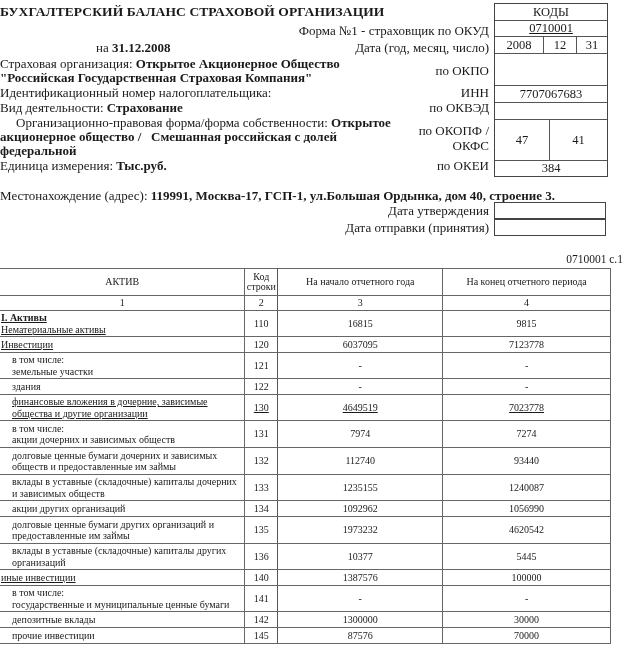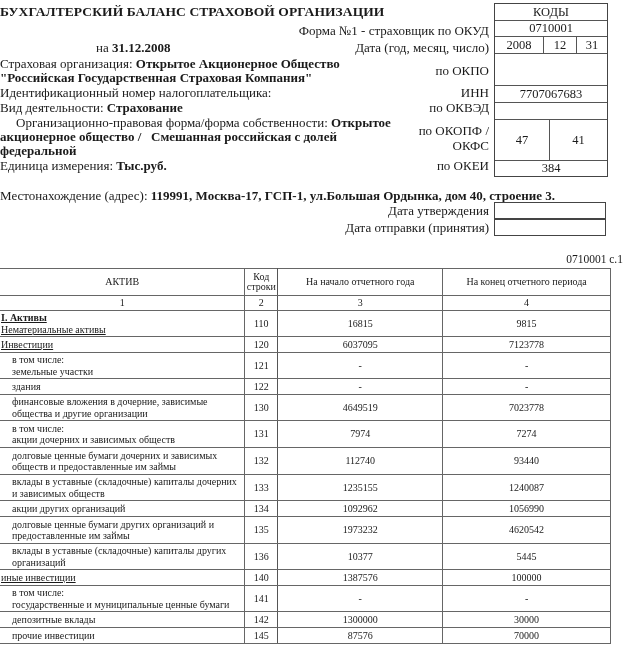--- a/index.html
+++ b/index.html
@@ -65,21 +65,21 @@
 <div class="abs lbl right" style="right:134px; top:139px;">ОКФС</div>
 
 <div class="abs lbl" style="left:0; top:159px;">
   <span>Единица измерения:</span>
   <span class="b">Тыс.руб.</span>
 </div>
 <div class="abs lbl right" style="right:134px; top:159px;">по ОКЕИ</div>
 
 <div class="codes">
   <div class="row" style="height:16px;">КОДЫ</div>
-  <div class="row" style="height:15px;">0710001</div>
+  <div class="row" style="height:15px;text-decoration:underline;">0710001</div>
   <div class="row" style="height:16px; justify-content:flex-start;">
     <div class="cell" style="width:48px;">2008</div>
     <div class="cell sep" style="width:32px;">12</div>
     <div class="cell sep" style="flex:1;">31</div>
   </div>
   <div class="row" style="height:31px;"></div>
   <div class="row" style="height:16px;">7707067683</div>
   <div class="row" style="height:16px;"></div>
   <div class="row" style="height:40px; justify-content:flex-start;">
     <div class="cell" style="width:54px;">47</div>
@@ -151,21 +151,21 @@
         <td class="c">-</td>
       </tr>
       <tr style="height: 16px;">
         <td class="ind">
           <div>здания</div>
         </td>
         <td class="c code">122</td>
         <td class="c">-</td>
         <td class="c">-</td>
       </tr>
-      <tr style="height: 26px;">
+      <tr style="height: 26px; text-decoration: underline;">
         <td class="ind">
           <div>финансовые вложения в дочерние, зависимые общества и другие организации</div>
         </td>
         <td class="c code">130</td>
         <td class="c">4649519</td>
         <td class="c">7023778</td>
       </tr>
       <tr style="height: 27px;">
         <td class="ind">
           <div>в том числе:</div>

